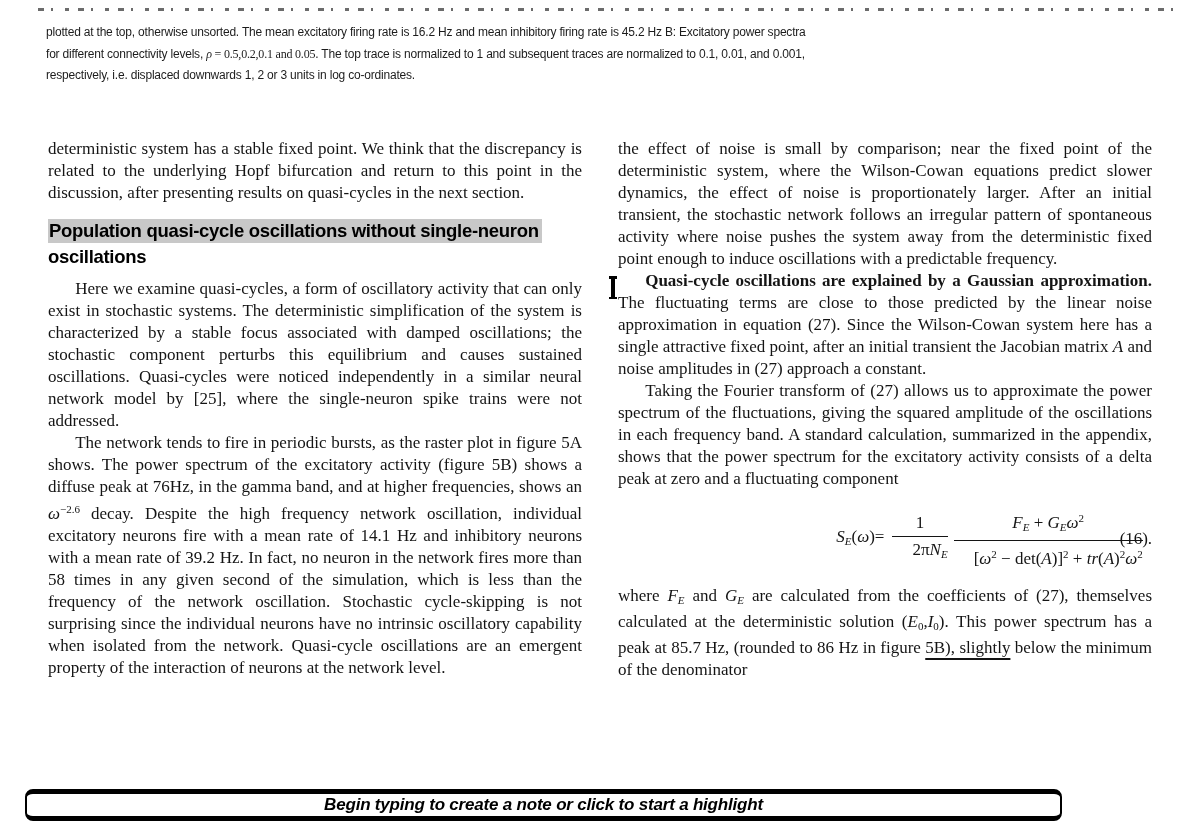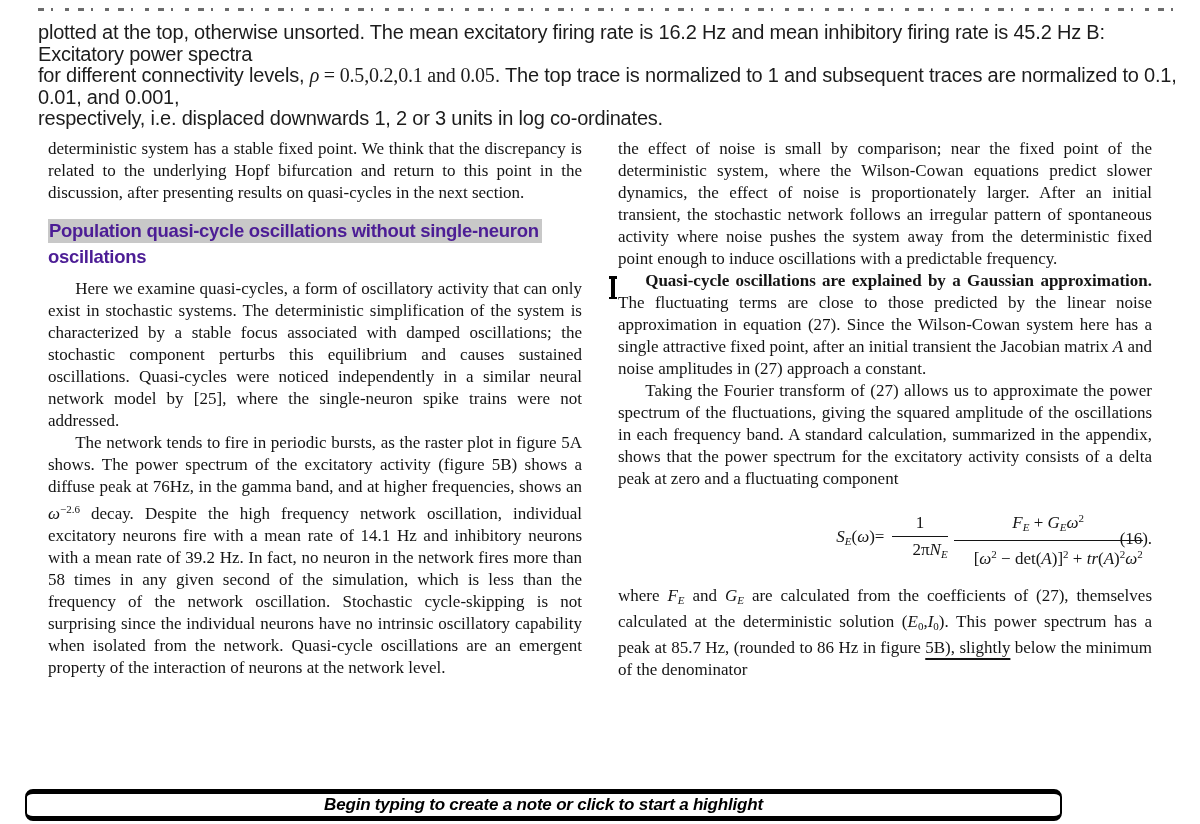--- a/index.html
+++ b/index.html
@@ -2,23 +2,23 @@
 <html><head>
 <meta charset="utf-8">
 <style>
   html,body{margin:0;padding:0;}
   body{
     width:1200px;height:824px;position:relative;background:#ffffff;overflow:hidden;
     font-family:"Liberation Serif","DejaVu Serif",serif;color:#141414;
   }
   
   .caption{
-    position:absolute;left:38px;right:18px;top:2px;
+    position:absolute;left:46px;right:18px;top:2px;
     font-family:"Liberation Sans","DejaVu Sans",sans-serif;
-    font-size:20px;line-height:21.5px;color:#1c1c1c;letter-spacing:-0.2px;
+    font-size:12px;line-height:21.5px;color:#1c1c1c;letter-spacing:-0.2px;
   }
   .clipped-line{
     position:absolute;left:38px;right:22px;top:8px;height:3px;opacity:.75;
     background:repeating-linear-gradient(90deg,#3a3a3a 0 6px,transparent 6px 13px,#3a3a3a 13px 15px,transparent 15px 27px,#3a3a3a 27px 31px,transparent 31px 40px);
   }
   .caption-lines{margin-top:20px;}
   .seg-serif{font-family:"Liberation Serif","DejaVu Serif",serif;}
   .seg-i{font-style:italic;}
   .seg-b{font-weight:bold;}
   .seg-u{text-decoration:underline;text-underline-offset:5px;text-decoration-thickness:1.5px;}
@@ -30,21 +30,21 @@
     font-size:17px;line-height:22px;text-align:justify;color:#141414;
   }
   .col-left{left:48px;}
   .col-right{left:618px;}
   .para{margin:0;}
   .para.indent{text-indent:1.6em;}
   
   .sec-heading{
     font-family:"Liberation Sans","DejaVu Sans",sans-serif;
     font-size:18.5px;font-weight:700;letter-spacing:-0.3px;line-height:26px;
-    color:#4c1d95;margin:14px 0 8px 0;text-align:left;
+    color:#000000;margin:14px 0 8px 0;text-align:left;
   }
   .sec-heading .hl{background:#c8c8c8;padding:1px 3px 2px 1px;white-space:nowrap;}
   
   .eq-row{position:relative;margin:17px 0 15px 0;display:flex;align-items:center;justify-content:flex-end;text-align:left;}
   .eq-body{display:inline-flex;align-items:center;font-size:17px;}
   .eq-lhs{margin-right:5px;}
   .frac{display:inline-block;text-align:center;vertical-align:middle;margin:0 3px;}
   .frac .num{display:block;border-bottom:1.3px solid #141414;padding:0 4px 2px 4px;}
   .frac .den{display:block;padding-top:2px;margin-left:20px;}
   .eq-tail{margin-left:2px;}

